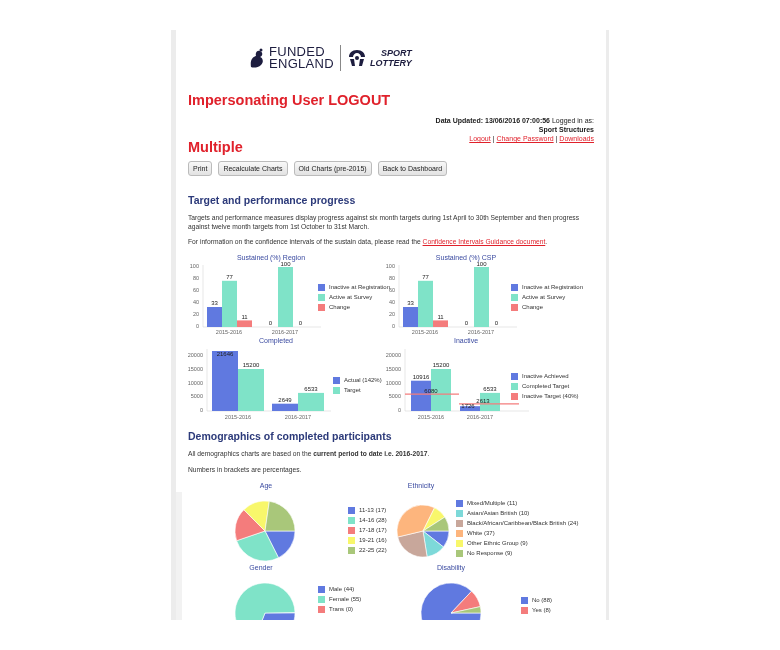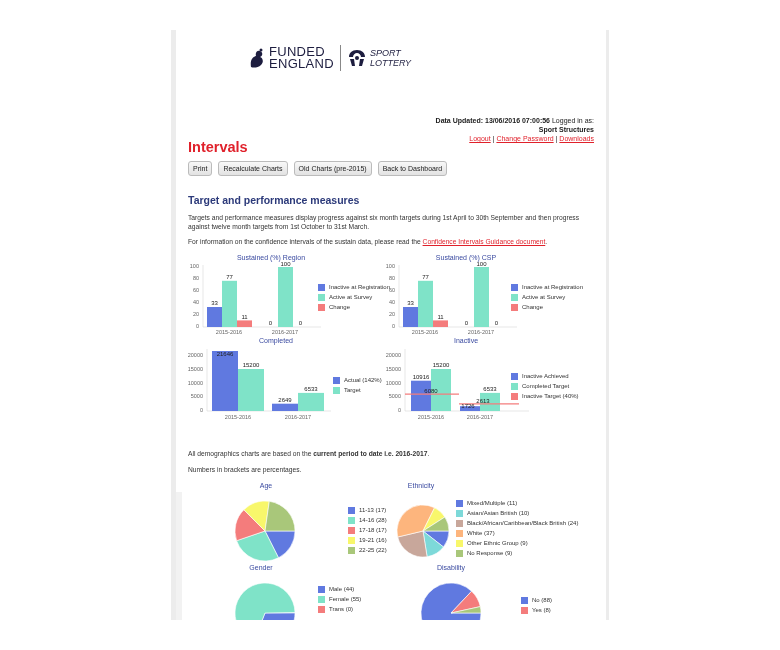--- a/index.html
+++ b/index.html
@@ -5,21 +5,21 @@
   html,body{margin:0;padding:0;background:#fff;}
   body{width:780px;height:650px;position:relative;overflow:hidden;font-family:"Liberation Sans",sans-serif;}
   .page{position:absolute;left:171px;top:30px;width:438px;height:590px;background:#fff;border-left:5px solid #ececec;border-right:3px solid #ececec;box-sizing:border-box;overflow:hidden;}
   .page .shade{position:absolute;left:0;top:462px;width:6px;height:130px;background:#f2f2f2;}
   .logos{position:absolute;left:58px;top:8px;height:40px;display:flex;align-items:center;}
   .sportivate{font-family:"DejaVu Sans",sans-serif;font-weight:bold;font-size:29px;color:#fff;letter-spacing:-1px;-webkit-text-stroke:2px #1f2d8e;paint-order:stroke fill;text-shadow:0 0 0 #1f2d8e;}
   .lottery{display:flex;align-items:center;margin-left:14px;color:#1d1d3f;}
   .lottery .lfont{font-size:13px;line-height:12px;font-weight:normal;letter-spacing:0.3px;}
   .vbar{width:1px;height:26px;background:#888;margin:0 6px;}
   .se{display:flex;align-items:center;color:#1d1d3f;}
-  .se .sfont{font-size:9px;line-height:10px;font-weight:normal;font-style:italic;}
+  .se .sfont{font-size:9px;line-height:10px;font-weight:bold;font-style:italic;text-align:right;}
   .imp{position:absolute;left:12px;top:62px;font-size:14.5px;font-weight:bold;color:#e0212b;}
   .meta{position:absolute;right:12px;top:86px;text-align:right;font-size:7px;line-height:9px;color:#222;}
   .meta b{font-weight:bold;}
   .meta a{color:#e0212b;text-decoration:underline;}
   .dash{position:absolute;left:12px;top:109px;font-size:14.5px;font-weight:bold;color:#e0212b;}
   .btns{position:absolute;left:12px;top:131px;display:flex;gap:6px;}
   .btn{font-size:7px;padding:3px 4px;border:1px solid #bbb;border-radius:3px;background:linear-gradient(#f8f8f8,#e2e2e2);color:#222;font-family:"Liberation Sans",sans-serif;}
   .h2{position:absolute;left:12px;font-size:10.5px;font-weight:bold;color:#2c3a7a;}
   .p{position:absolute;left:12px;width:412px;font-size:6.7px;line-height:9px;color:#333;}
   .p a{color:#e0212b;text-decoration:underline;}
@@ -55,43 +55,44 @@
         <path d="M3 11 L7 11 L8 18 L5 18Z M17 11 L13 11 L12 18 L15 18Z" fill="#1d1d3f"></path>
         <circle cx="10" cy="10" r="2" fill="#1d1d3f"></circle>
       </svg>
       <div style="margin-left:3px;">
         <div class="sfont">SPORT</div>
         <div class="sfont">LOTTERY</div>
       </div>
     </div>
   </div>
 
+  <div class="imp">Impersonating User LOGOUT</div>
 
   <div class="meta">
     <div><b>Data Updated:</b> <b>13/06/2016 07:00:56</b> <span>Logged in as:</span></div>
     <div><b>Sport Structures</b></div>
     <div>
       <a>Logout</a>
       <span>|</span>
       <a>Change Password</a>
       <span>|</span>
       <a>Downloads</a>
     </div>
   </div>
 
-  <div class="dash">Intervals</div>
+  <div class="dash">Multiple</div>
 
   <div class="btns">
     <button class="btn">Print</button>
     <button class="btn">Recalculate Charts</button>
     <button class="btn">Old Charts (pre-2015)</button>
     <button class="btn">Back to Dashboard</button>
   </div>
 
-  <div class="h2" style="top:164px;">Target and performance measures</div>
+  <div class="h2" style="top:164px;">Target and performance progress</div>
   <div class="p" style="top:183px;">Targets and performance measures display progress against six month targets during 1st April to 30th September and then progress against twelve month targets from 1st October to 31st March.</div>
   <div class="p" style="top:207px;">
     <span>For information on the confidence intervals of the sustain data, please read the </span><a>Confidence Intervals Guidance document</a><span>.</span>
   </div>
 
   <div class="chart" style="left:5px;top:222px;width:210px;height:85px;">
     <div class="ctitle" style="left:30px;top:2px;width:120px;">Sustained (%) Region</div>
     <svg width="140" height="85" style="position:absolute;left:0;top:0;">
       <g font-size="5.5" fill="#666" text-anchor="end">
         <text x="18" y="16">100</text>
@@ -261,20 +262,21 @@
           <span class="sw" style="background:#7fe3c8;"></span>
           <span>Completed Target</span>
         </div>
       <div class="li">
           <span class="sw" style="background:#f47c7c;"></span>
           <span>Inactive Target (40%)</span>
         </div>
     </div>
   </div>
 
+  <div class="h2" style="top:400px;">Demographics of completed participants</div>
   <div class="p" style="top:419px;">
     <span>All demographics charts are based on the </span><b>current period to date i.e. 2016-2017</b><span>.</span>
   </div>
   <div class="p" style="top:435px;">Numbers in brackets are percentages.</div>
 
   <div class="chart" style="left:5px;top:450px;width:210px;height:90px;">
     <div class="ctitle" style="left:55px;top:2px;width:60px;">Age</div>
     <svg width="140" height="90" style="position:absolute;left:0;top:0;">
       <g transform="translate(84,51)">
         <path d="M0,0 L30,0 A30,30 0 0 1 13.5,26.8 Z" fill="#6079e0" stroke="#fff" stroke-width="0.6"></path>

